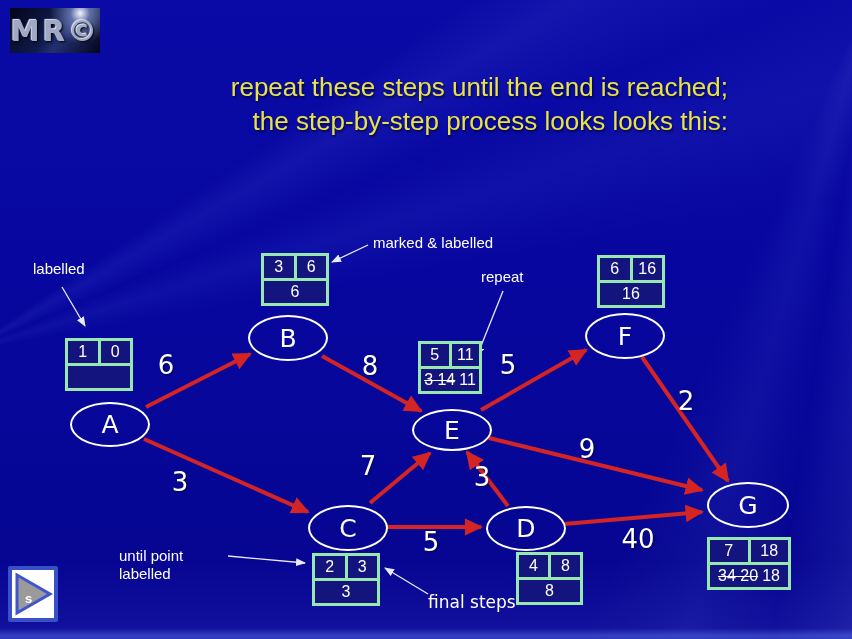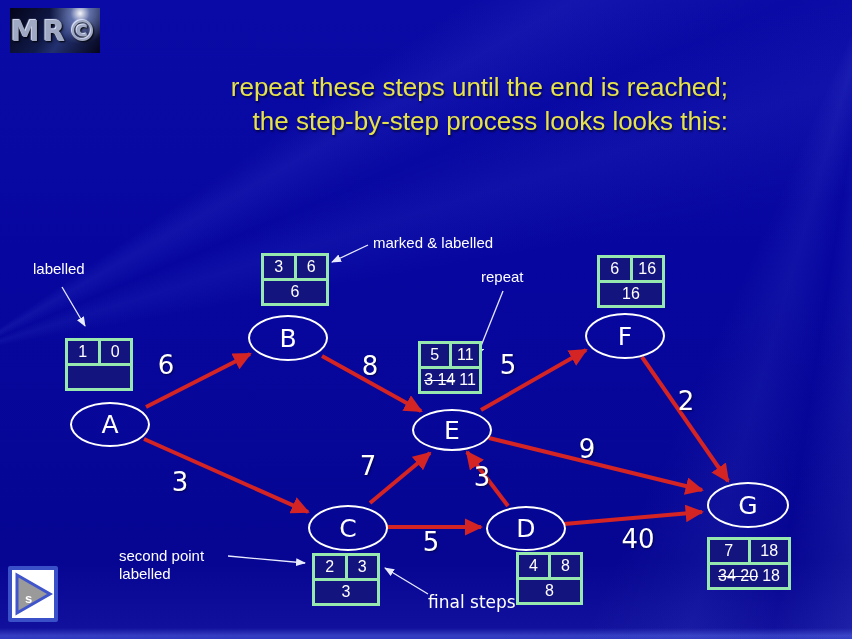--- a/index.html
+++ b/index.html
@@ -212,21 +212,21 @@
           <span class="struck">34 20</span>
           <span>18</span>
         </div>
     </div>
   </div>
 
   <div class="ann" style="left:33px;top:260px">labelled</div>
   <div class="ann" style="left:373px;top:234px">marked &amp; labelled</div>
   <div class="ann" style="left:481px;top:268px">repeat</div>
   <div class="ann" style="left:119px;top:547px">
-    <div>second point</div>
+    <div>until point</div>
     <div>labelled</div>
   </div>
   <div class="ann ann-comic" style="left:428px;top:593px">final steps</div>
 
   <button class="nav-btn">
     <svg width="42" height="48" viewBox="0 0 42 48">
       <polygon points="5,5 38,24 5,43" fill="#9a9a9a" stroke="#4055cc" stroke-width="3"></polygon>
     </svg>
     <span class="s-label">s</span>
   </button>

